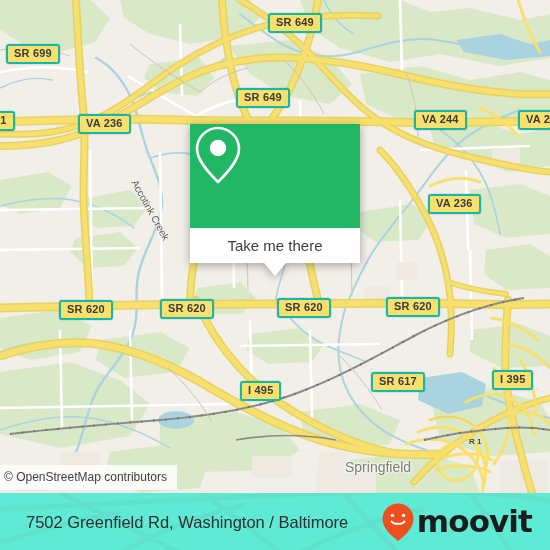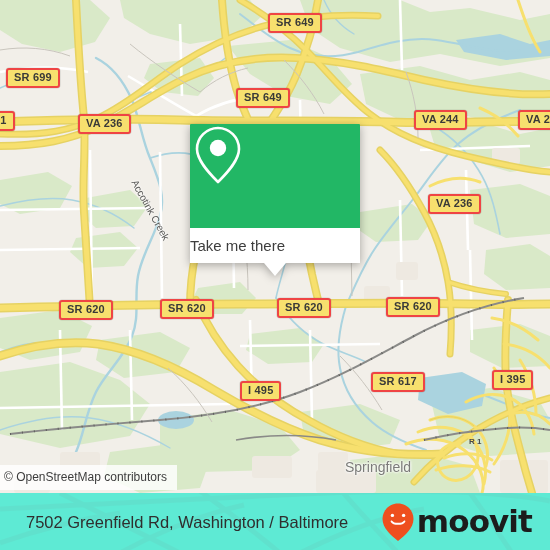--- a/index.html
+++ b/index.html
@@ -11,21 +11,21 @@
   #app{position:relative;width:550px;height:550px;overflow:hidden;background:#fff;}
 
   
   .map{position:absolute;left:0;top:0;width:550px;height:493px;overflow:hidden;background:#f2efe9;}
   .map svg{position:absolute;left:0;top:0;}
 
   
   .shield{
     position:absolute;
     background:#f7e06e;
-    border:2px solid #ef4444;
+    border:2px solid #14b8a6;
     border-radius:3px;
     color:#3a3a38;
     font-size:11px;
     font-weight:bold;
     letter-spacing:.2px;
     padding:1px 6px 2px 6px;
     line-height:13px;
     white-space:nowrap;
     box-shadow:0 0 0 .6px rgba(0,0,0,.12);
     font-family:"Liberation Sans", sans-serif;
@@ -61,21 +61,21 @@
     position:absolute;left:190px;top:124px;width:170px;
     filter:drop-shadow(0 2px 5px rgba(0,0,0,.32));
   }
   .popup-top{
     background:#22b765;height:104px;width:100%;
     display:flex;align-items:center;justify-content:center;
     border-radius:1px 1px 0 0;
   }
   .popup-bottom{
     background:#ffffff;height:35px;width:100%;
-    display:flex;align-items:center;
+    display:flex;align-items:center;justify-content:center;
     color:#3d3d3d;font-size:15px;
     font-family:"Liberation Sans", sans-serif;
   }
   .popup-tail{
     position:absolute;left:50%;margin-left:-11px;top:139px;
     width:0;height:0;
     border-left:11px solid transparent;
     border-right:11px solid transparent;
     border-top:13px solid #ffffff;
   }
@@ -295,21 +295,21 @@
           <path d="M0 50 C24 46 48 48 70 56"></path>
           <path d="M350 200 L352 296"></path>
           <path d="M406 72 C414 94 418 116 418 138"></path>
           <path d="M340 356 C356 372 370 390 382 410"></path>
           <path d="M168 368 C186 384 200 402 212 422"></path>
         </g>
       </g>
     </svg>
 
     <div class="shield" style="left:268px;top:13px;">SR 649</div>
-    <div class="shield" style="left:6px;top:44px;margin-top:24px;">SR 699</div>
+    <div class="shield" style="left:6px;top:44px;">SR 699</div>
     <div class="shield" style="left:236px;top:88px;">SR 649</div>
     <div class="shield" style="left:414px;top:110px;">VA 244</div>
     <div class="shield" style="left:518px;top:110px;">VA 24</div>
     <div class="shield" style="left:-14px;top:111px;">51</div>
     <div class="shield" style="left:78px;top:114px;">VA 236</div>
     <div class="shield" style="left:428px;top:194px;">VA 236</div>
     <div class="shield" style="left:59px;top:300px;">SR 620</div>
     <div class="shield" style="left:160px;top:299px;">SR 620</div>
     <div class="shield" style="left:277px;top:298px;">SR 620</div>
     <div class="shield" style="left:386px;top:297px;">SR 620</div>

